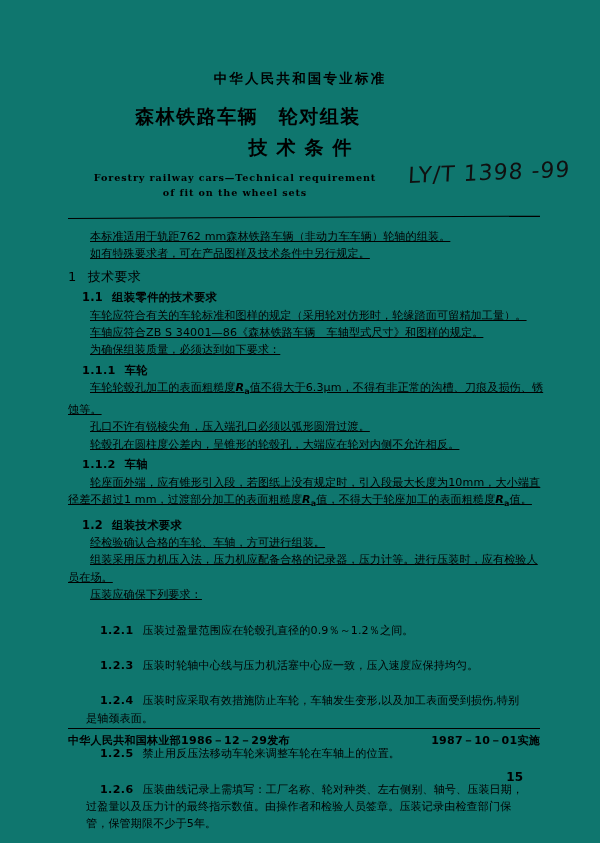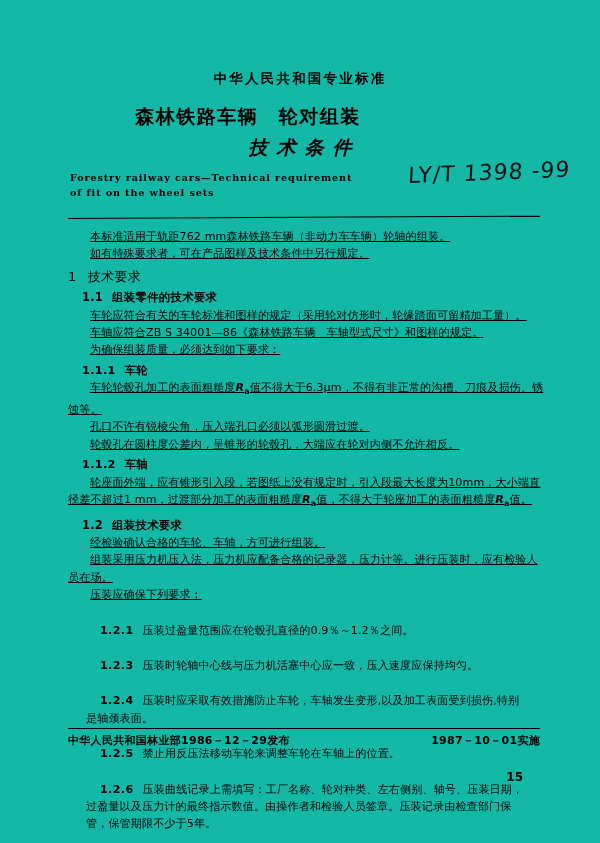--- a/index.html
+++ b/index.html
@@ -13,21 +13,21 @@
     position: relative;
     font-family: "DejaVu Sans", "Liberation Sans", sans-serif;
     color: #000000;
     overflow: hidden;
   }
   .page {
     position: absolute;
     left: 0; top: 0;
     width: 600px;
     height: 843px;
-    background: #14b8a6;
+    background: #0f766e;
   }
 
   
   .hdr-std {
     position: absolute;
     left: 0; top: 70px;
     width: 600px;
     text-align: center;
     font-size: 13.5px;
     font-weight: 700;
@@ -44,27 +44,26 @@
   }
   .title-cn-2 {
     position: absolute;
     left: 0; top: 135px;
     width: 600px;
     text-align: center;
     font-size: 19px;
     font-weight: 700;
     letter-spacing: 9px;
     text-indent: 9px;
-    font-style: italic;
   }
   .title-en {
     position: absolute;
     left: 70px; top: 170px;
     width: 330px;
-    text-align: left;
+    text-align: center;
     font-family: "DejaVu Serif", "Liberation Serif", serif;
     font-size: 9.6px;
     font-weight: 700;
     letter-spacing: 0.9px;
     line-height: 15px;
   }
 
   
   .std-no {
     position: absolute;

